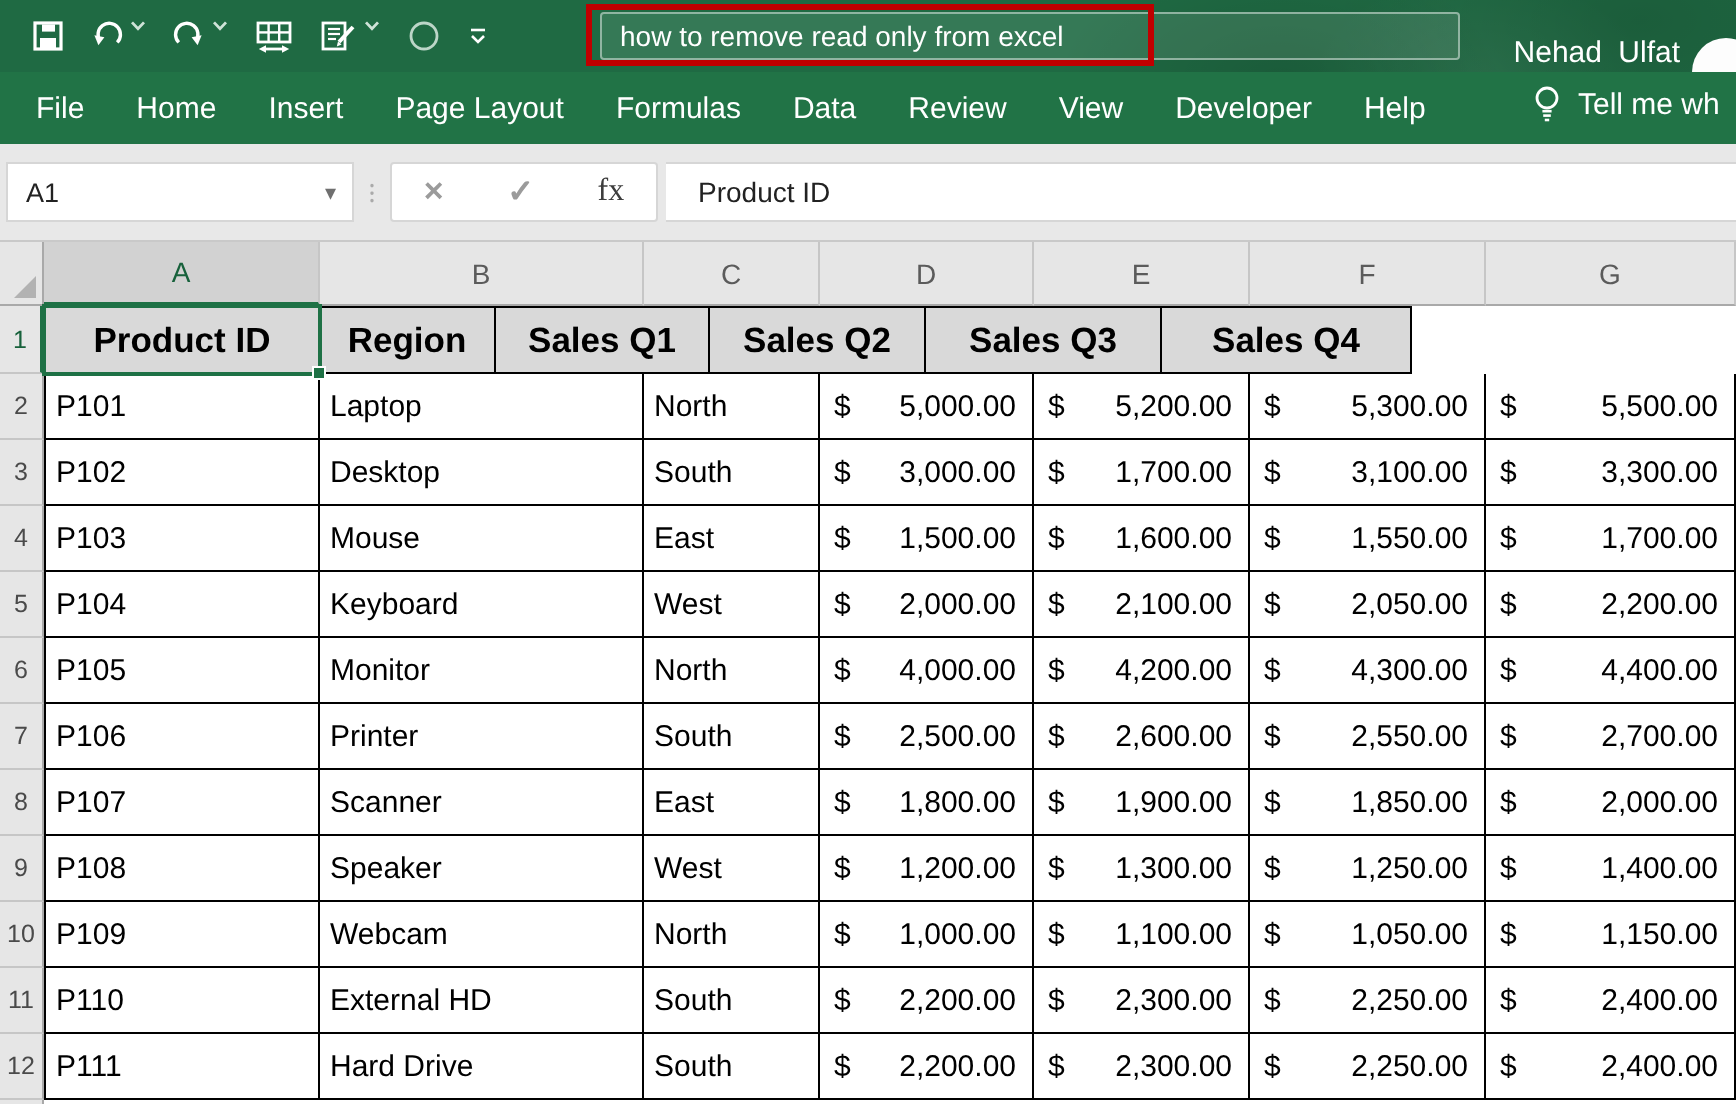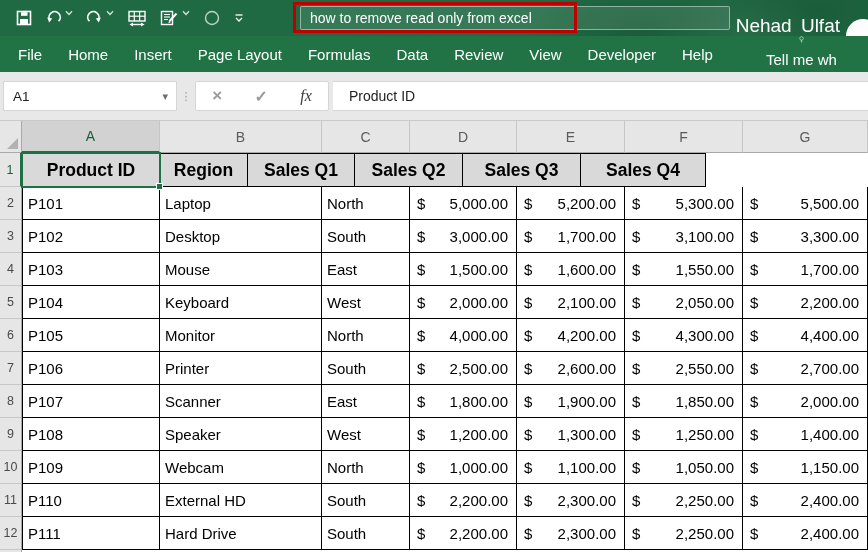--- a/index.html
+++ b/index.html
@@ -17,43 +17,43 @@
   .qat { position:absolute; left:16px; top:0; height:36px; display:flex; align-items:center; gap:13px; }
   .qat svg { display:block; }
   .qat .grp { display:flex; align-items:flex-start; gap:3px; }
   .searchbox { position:absolute; left:300px; top:6px; width:430px; height:24px;
       background:rgba(255,255,255,.10); border:1px solid rgba(255,255,255,.45);
       border-radius:2px; display:flex; align-items:center; }
   .searchbox .stext { color:#fff; font-size:14px; padding-left:9px; white-space:nowrap; }
   .redbox { position:absolute; left:293px; top:2px; width:284px; height:31px;
       border:3px solid #c00000; pointer-events:none; }
   .userarea { position:absolute; right:28px; top:0; height:36px; display:flex; align-items:center; }
-  .username { color:#fff; font-size:19px; word-spacing:4px; white-space:nowrap;margin-top:16px; }
+  .username { color:#fff; font-size:15px; word-spacing:4px; white-space:nowrap;margin-top:16px; }
   .avatar { position:absolute; right:-12px; top:19px; width:34px; height:34px;
       border-radius:50%; background:#fdfdfd; }
 
   
   .ribbon { position:relative; height:36px; background:#217346; display:flex; align-items:center; overflow:hidden; }
   .tabs { display:flex; align-items:center; gap:26px; padding-left:18px; }
   .tab { color:#fff; font-size:15px; white-space:nowrap; cursor:default; }
   .tellme { position:absolute; left:766px; top:0; height:32px; display:flex; align-items:center; gap:8px;
-      color:#fff; font-size:15px; white-space:nowrap;flex-direction:column; }
+      color:#fff; font-size:15px; white-space:nowrap; }
 
   
   .fbar { height:49px; background:#e8e8e8; border-bottom:1px solid #c9c9c9;
       display:flex; align-items:center; }
   .namebox { width:174px; height:30px; margin-left:3px; background:#fff; border:1px solid #d6d6d6;
       display:flex; align-items:center; font-size:13.5px; color:#222; padding-left:9px; }
   .namebox .caret { margin-left:auto; margin-right:8px; color:#6f6f6f; font-size:11px; }
   .dotsep { width:18px; text-align:center; color:#aaa; font-size:13px; letter-spacing:0; }
   .fxgroup { width:134px; height:30px; background:#fff; border:1px solid #d6d6d6; border-radius:2px;
       display:flex; align-items:center; justify-content:space-around; }
   .fxgroup .cancel { color:#9b9b9b; font-size:17px; font-weight:bold; }
   .fxgroup .enter { color:#9b9b9b; font-size:16px; font-weight:bold; }
-  .fxgroup .fx { color:#3d3d3d; font-size:16px; font-style:italic;
+  .fxgroup .fx { color:#3d3d3d; font-size:16px; 
       font-family:"Liberation Serif", serif; }
   .finput { flex:1; height:30px; background:#fff; border-top:1px solid #d6d6d6;
       border-bottom:1px solid #d6d6d6; margin-left:4px; display:flex; align-items:center;
       font-size:14px; color:#222; padding-left:16px; }
 
   
   .sheet { position:relative; height:431px; background:#fff; }
   .rowhdr-strip { position:absolute; left:0; top:32px; bottom:0; width:22px;
       background:#e6e6e6; border-right:1px solid #a9a9a9; }
   .colheads { display:flex; height:32px; }

